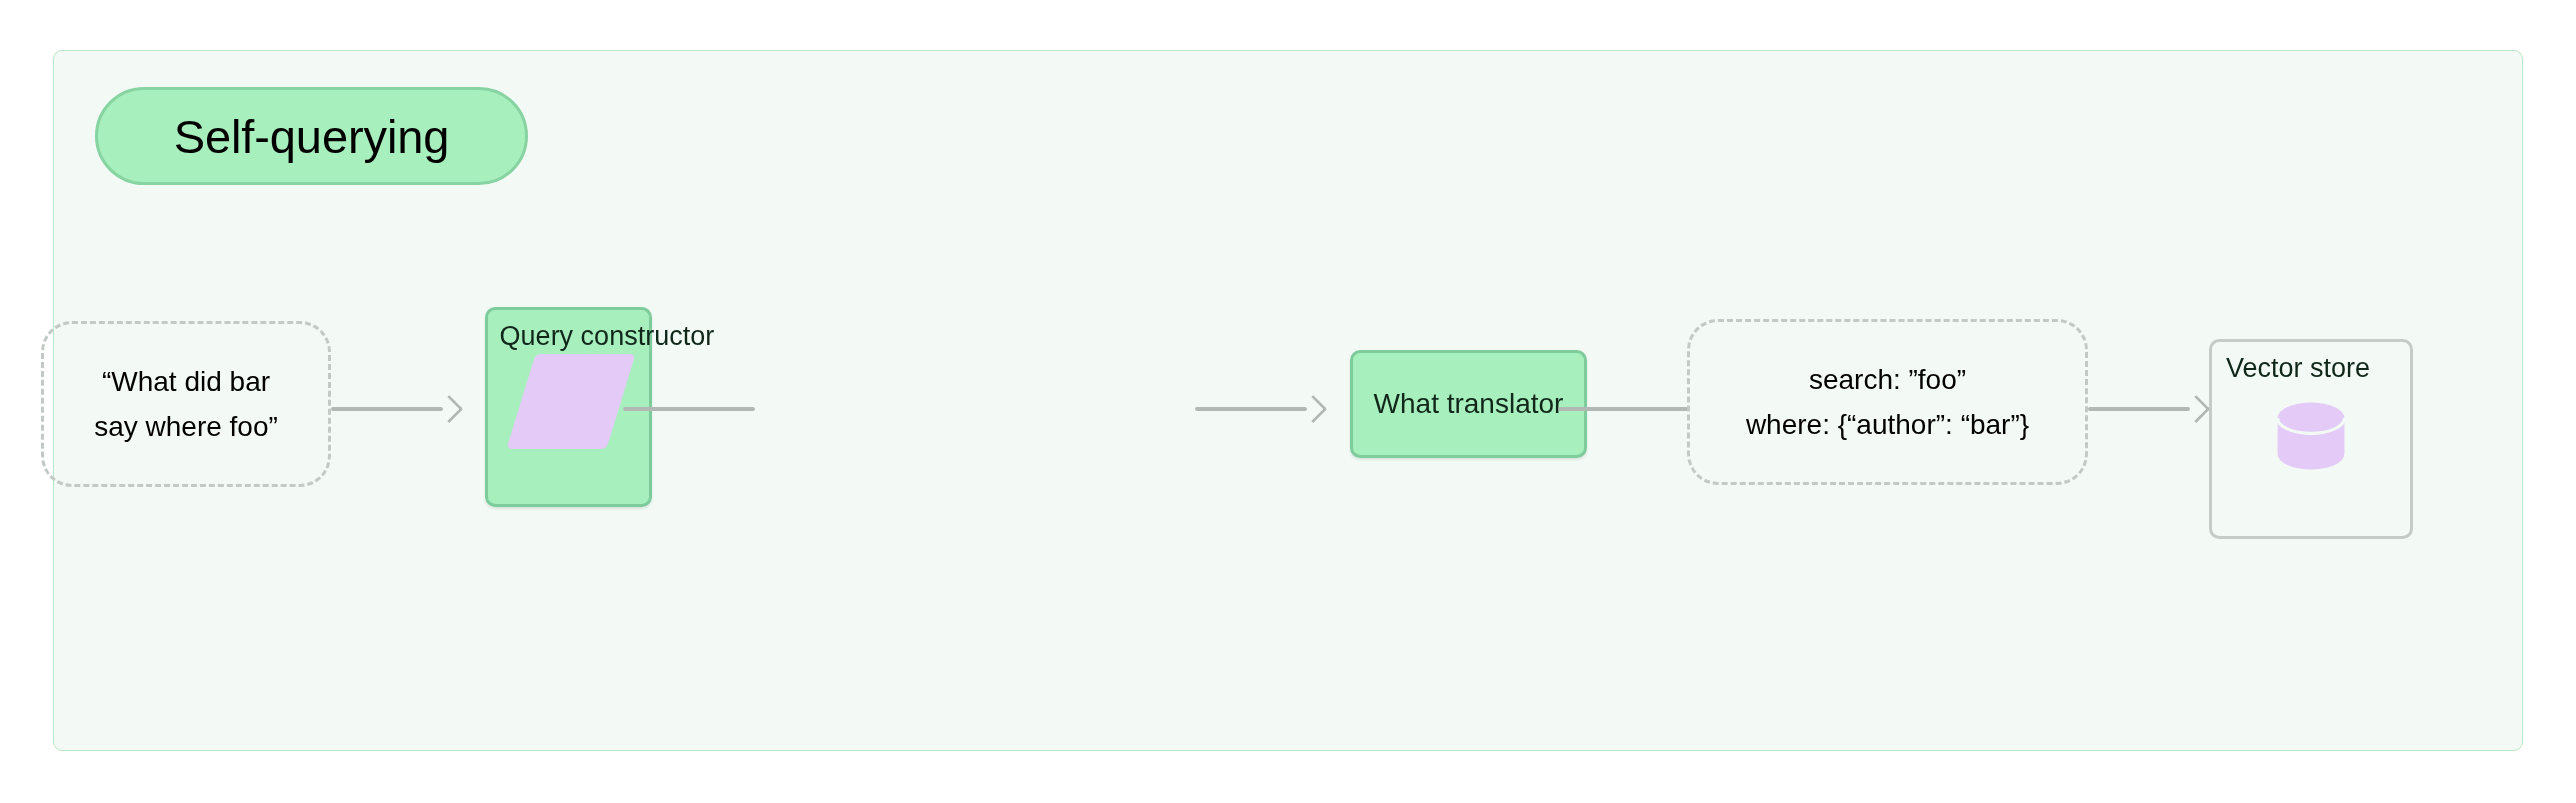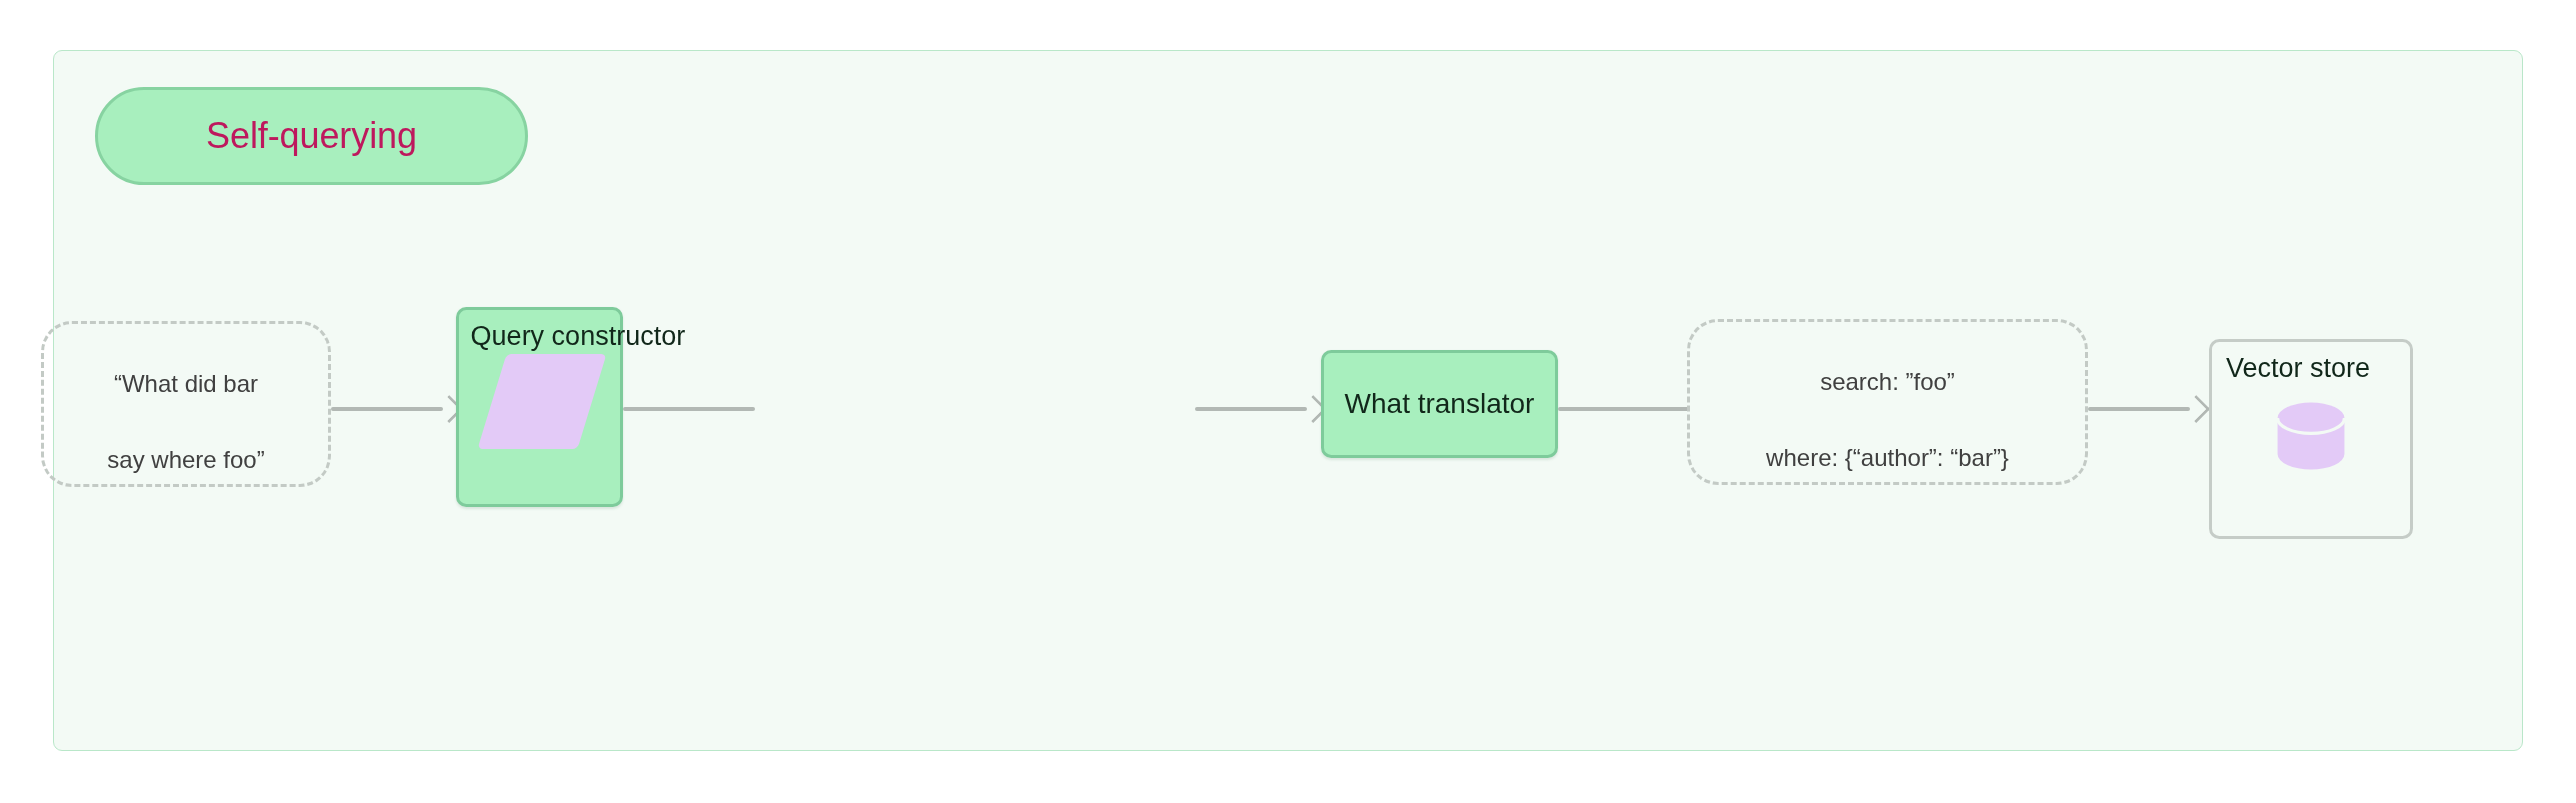--- a/index.html
+++ b/index.html
@@ -36,22 +36,22 @@
     height: 98px;
     box-sizing: border-box;
     background: #a8efbe;
     border: 3.2px solid #87d3a1;
     border-radius: 49px;
     display: flex;
     align-items: center;
     justify-content: center;
   }
   #title-badge .label {
-    font-size: 36px;
-    color: #be185d;
+    font-size: 47px;
+    color: #000000;
     letter-spacing: -0.1px;
     line-height: 1;
   }
 
   
   #flow-row {
     position: absolute;
     left: 0;
     top: 0;
     width: 100%;
@@ -67,33 +67,33 @@
   .node-dashed {
     border: 3.2px dashed #c3cac5;
     border-radius: 31px;
     background: transparent;
     display: flex;
     flex-direction: column;
     align-items: center;
     justify-content: center;
   }
   .node-dashed .line {
-    font-size: 24px;
-    color: #404040;
+    font-size: 28px;
+    color: #000000;
     line-height: 1.62;
     white-space: nowrap;
-    margin-top: 37px;
   }
 
   
   .node-green {
     background: #a8efbe;
     border: 3.2px solid #7ecb9b;
     border-radius: 10.3px;
     box-shadow: 0 1.3px 2.6px rgba(60,110,80,0.14);
+    margin-left: 29px;
   }
   .node-green .node-title {
     position: absolute;
     left: 11.6px;
     top: 10.3px;
     font-size: 27px;
     color: #11271a;
     line-height: 1.2;
     white-space: nowrap;
   }

